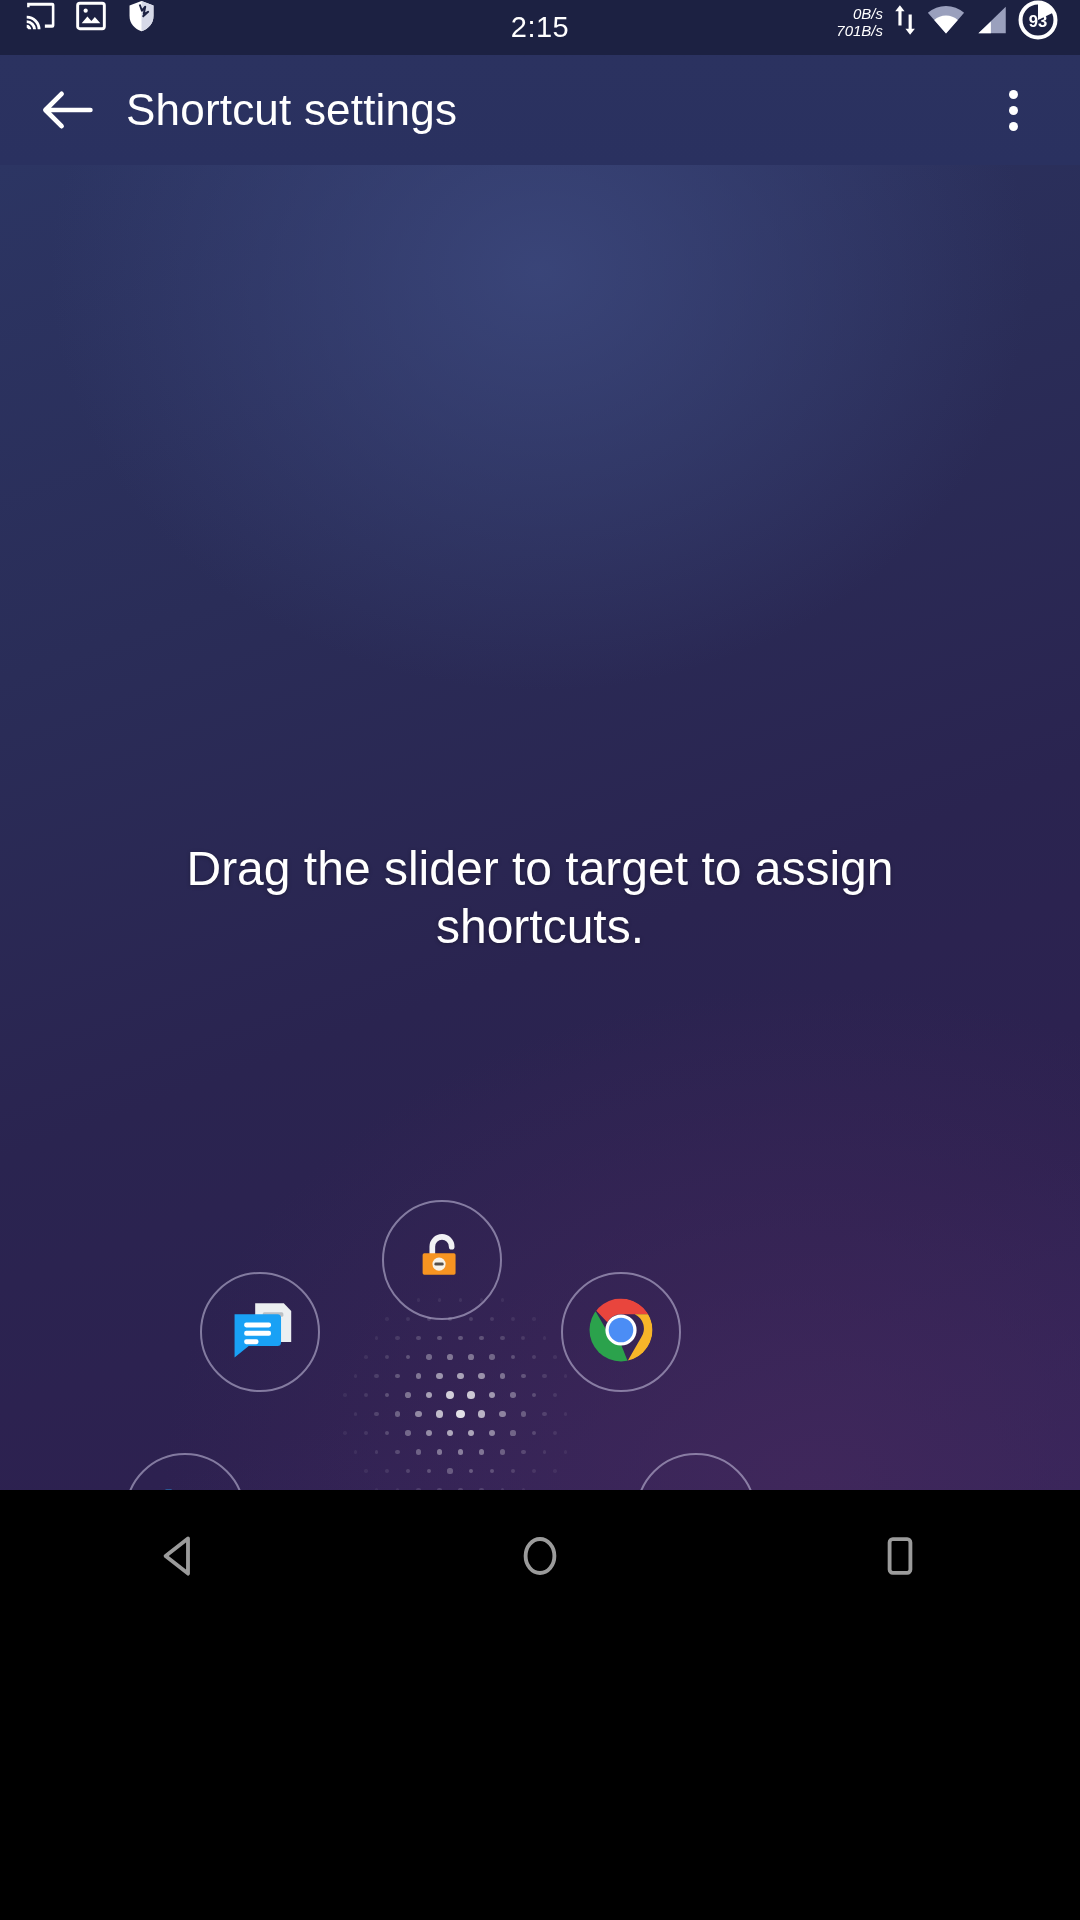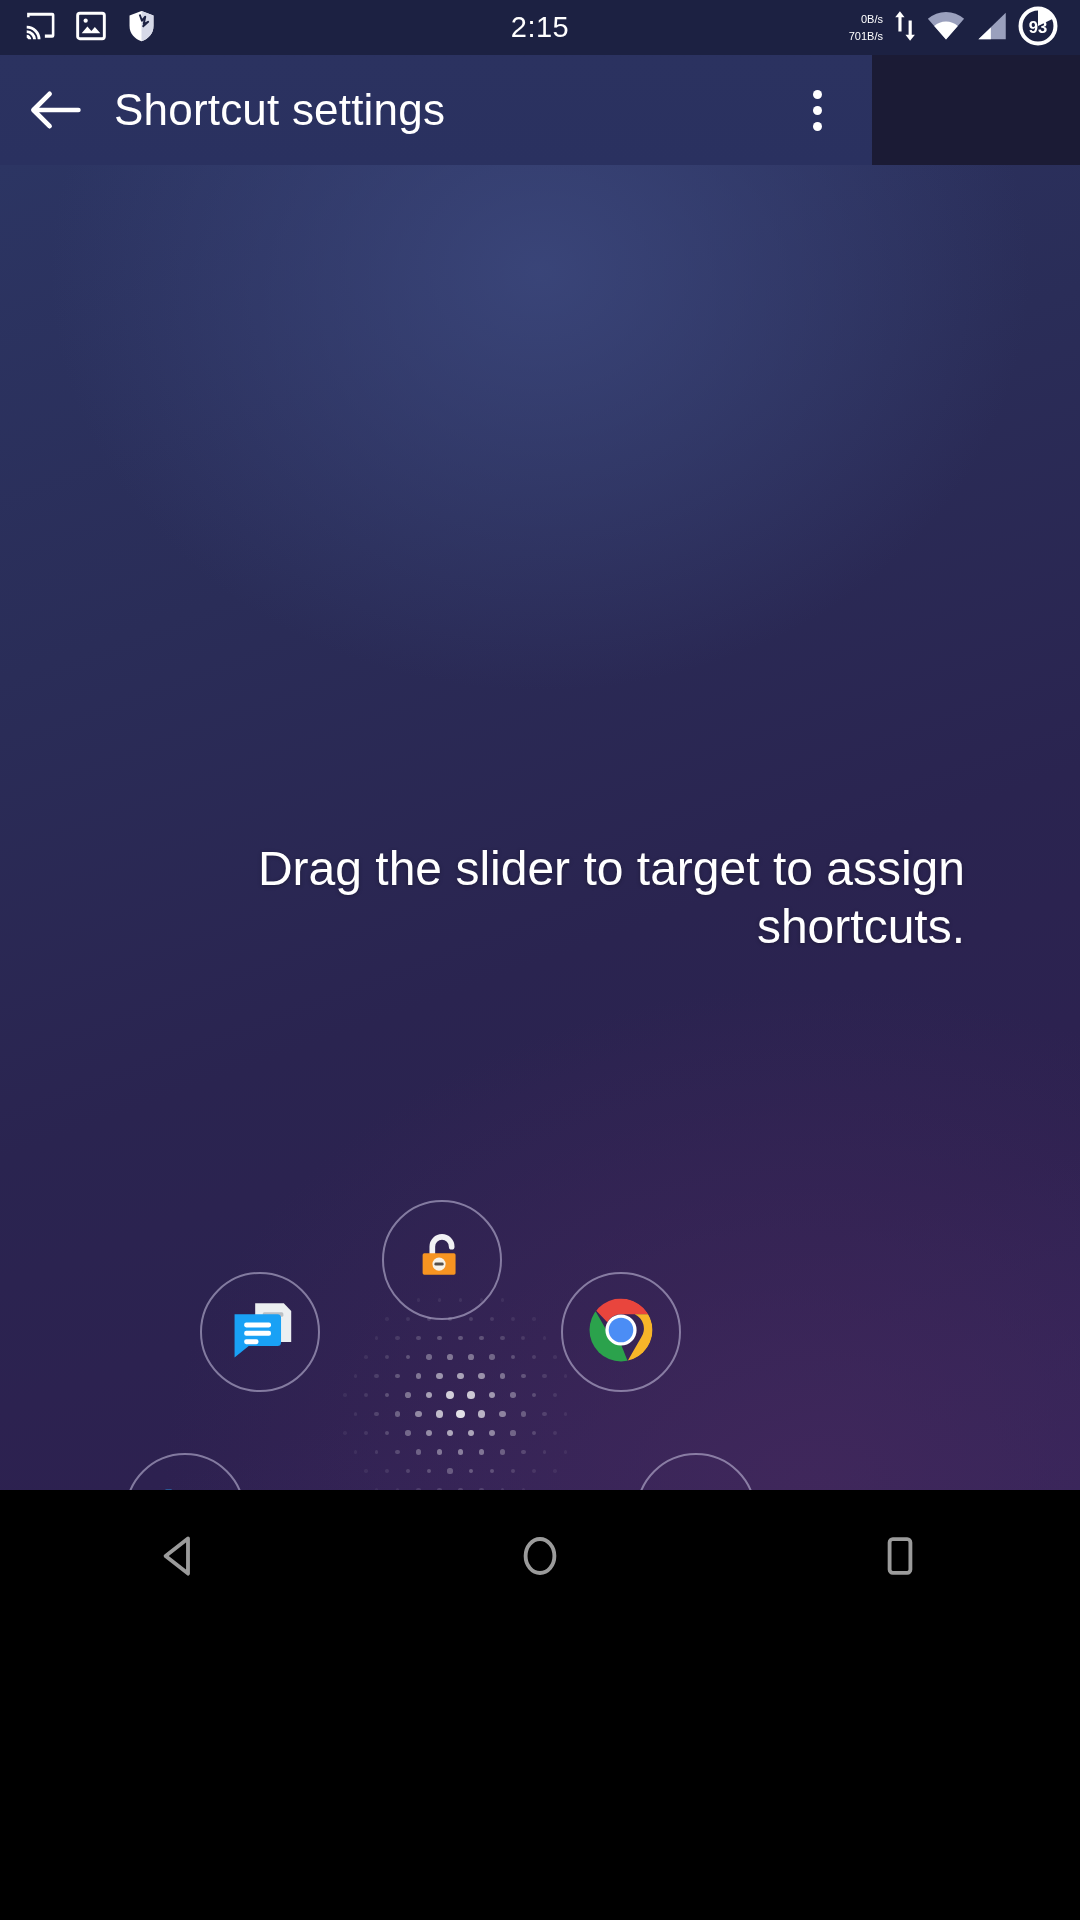--- a/index.html
+++ b/index.html
@@ -11,46 +11,46 @@
   }
   #screen {
     position:relative; width:1080px; height:1920px;
     background:#1b1b35;
   }
 
   
   #status-bar {
     position:absolute; left:0; top:0; width:1080px; height:55px;
     background:#1c2142;
-    display:flex; align-items:center;
+    display:flex; align-items:flex-start;
     padding:0 22px;
     color:#ffffff;
   }
   #status-left { display:flex; align-items:center; gap:19px; }
   #status-center {
     position:absolute; left:0; right:0; top:0; height:55px;
     display:flex; align-items:center; justify-content:center;
     pointer-events:none;
   }
   #clock { font-size:29px; letter-spacing:0.5px; color:#fff; }
   #status-right {
     margin-left:auto; display:flex; align-items:center; gap:10px;
   }
   .net-speed {
     display:flex; flex-direction:column; align-items:flex-end;
-    font-size:11px; line-height:17px; color:#fff;
+    font-size:15px; line-height:17px; color:#fff;font-style:italic;
   }
   .sicon { display:block; }
 
   
   #app-bar {
-    position:absolute; left:0; top:55px; width:872px; height:110px;
+    position:absolute; left:0; top:55px; width:1080px; height:110px;
     background:linear-gradient(180deg,#2b3260 0%,#2a3160 100%);
     display:flex; align-items:center;
-    padding:0 20px;
+    padding:0 32px;
   }
   #back-button {
     width:70px; height:70px; display:flex; align-items:center;
     justify-content:center; cursor:pointer;
   }
   #page-title {
     color:#ffffff; font-size:44px; font-weight:400;
     margin-left:24px; letter-spacing:0.2px;
     white-space:nowrap;
   }
@@ -69,21 +69,21 @@
     position:absolute; left:0; top:165px; width:1080px; height:1325px;
     overflow:hidden;
     background:
       radial-gradient(ellipse 700px 600px at 50% 8%, rgba(60,72,125,0.85) 0%, rgba(60,72,125,0) 70%),
       radial-gradient(ellipse 900px 700px at 75% 100%, rgba(66,40,92,0.85) 0%, rgba(66,40,92,0) 72%),
       linear-gradient(160deg, #2c3563 0%, #2a2d58 30%, #2a2450 58%, #2d2150 80%, #33245a 100%);
   }
 
   #instruction {
     position:absolute; left:115px; top:675px; width:850px;
-    text-align:right; color:#ffffff;
+    text-align:center; color:#ffffff;
     font-size:48px; line-height:58px; font-weight:400;
     text-shadow:0 1px 4px rgba(0,0,0,0.28);
   }
 
   
   .target {
     position:absolute;
     border-radius:50%;
     border:2px solid rgba(203,196,226,0.55);
     display:flex; align-items:center; justify-content:center;

